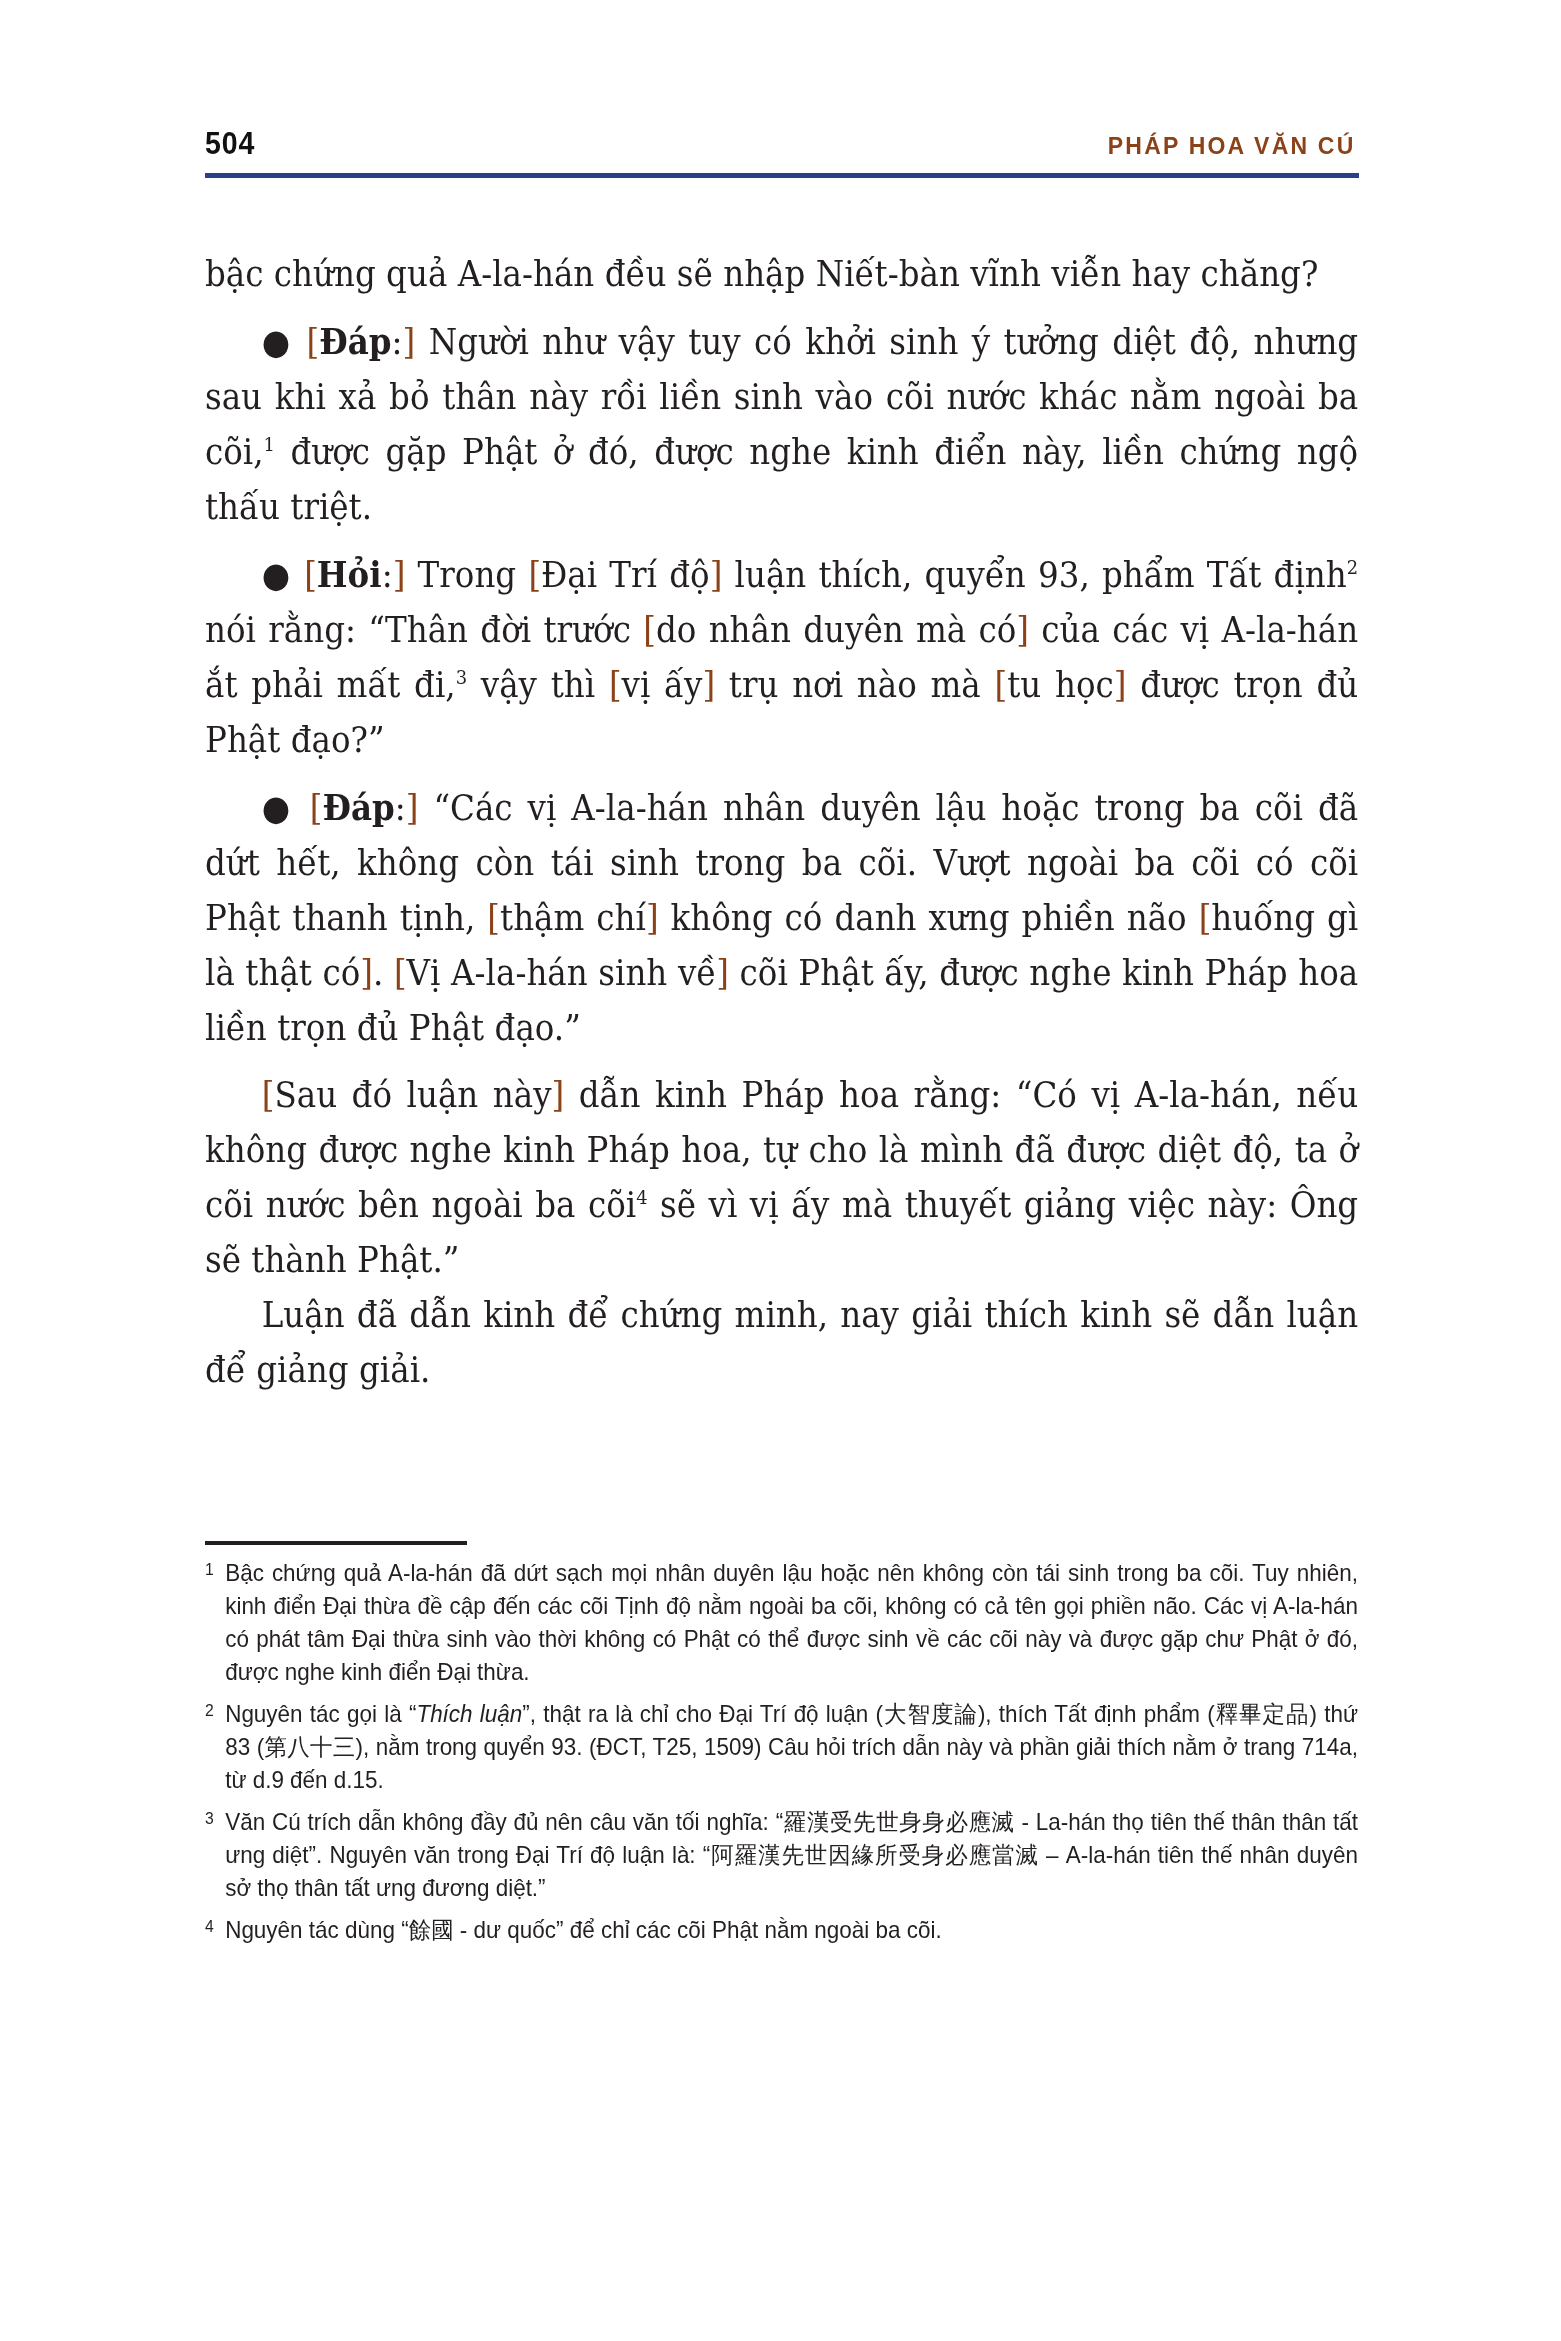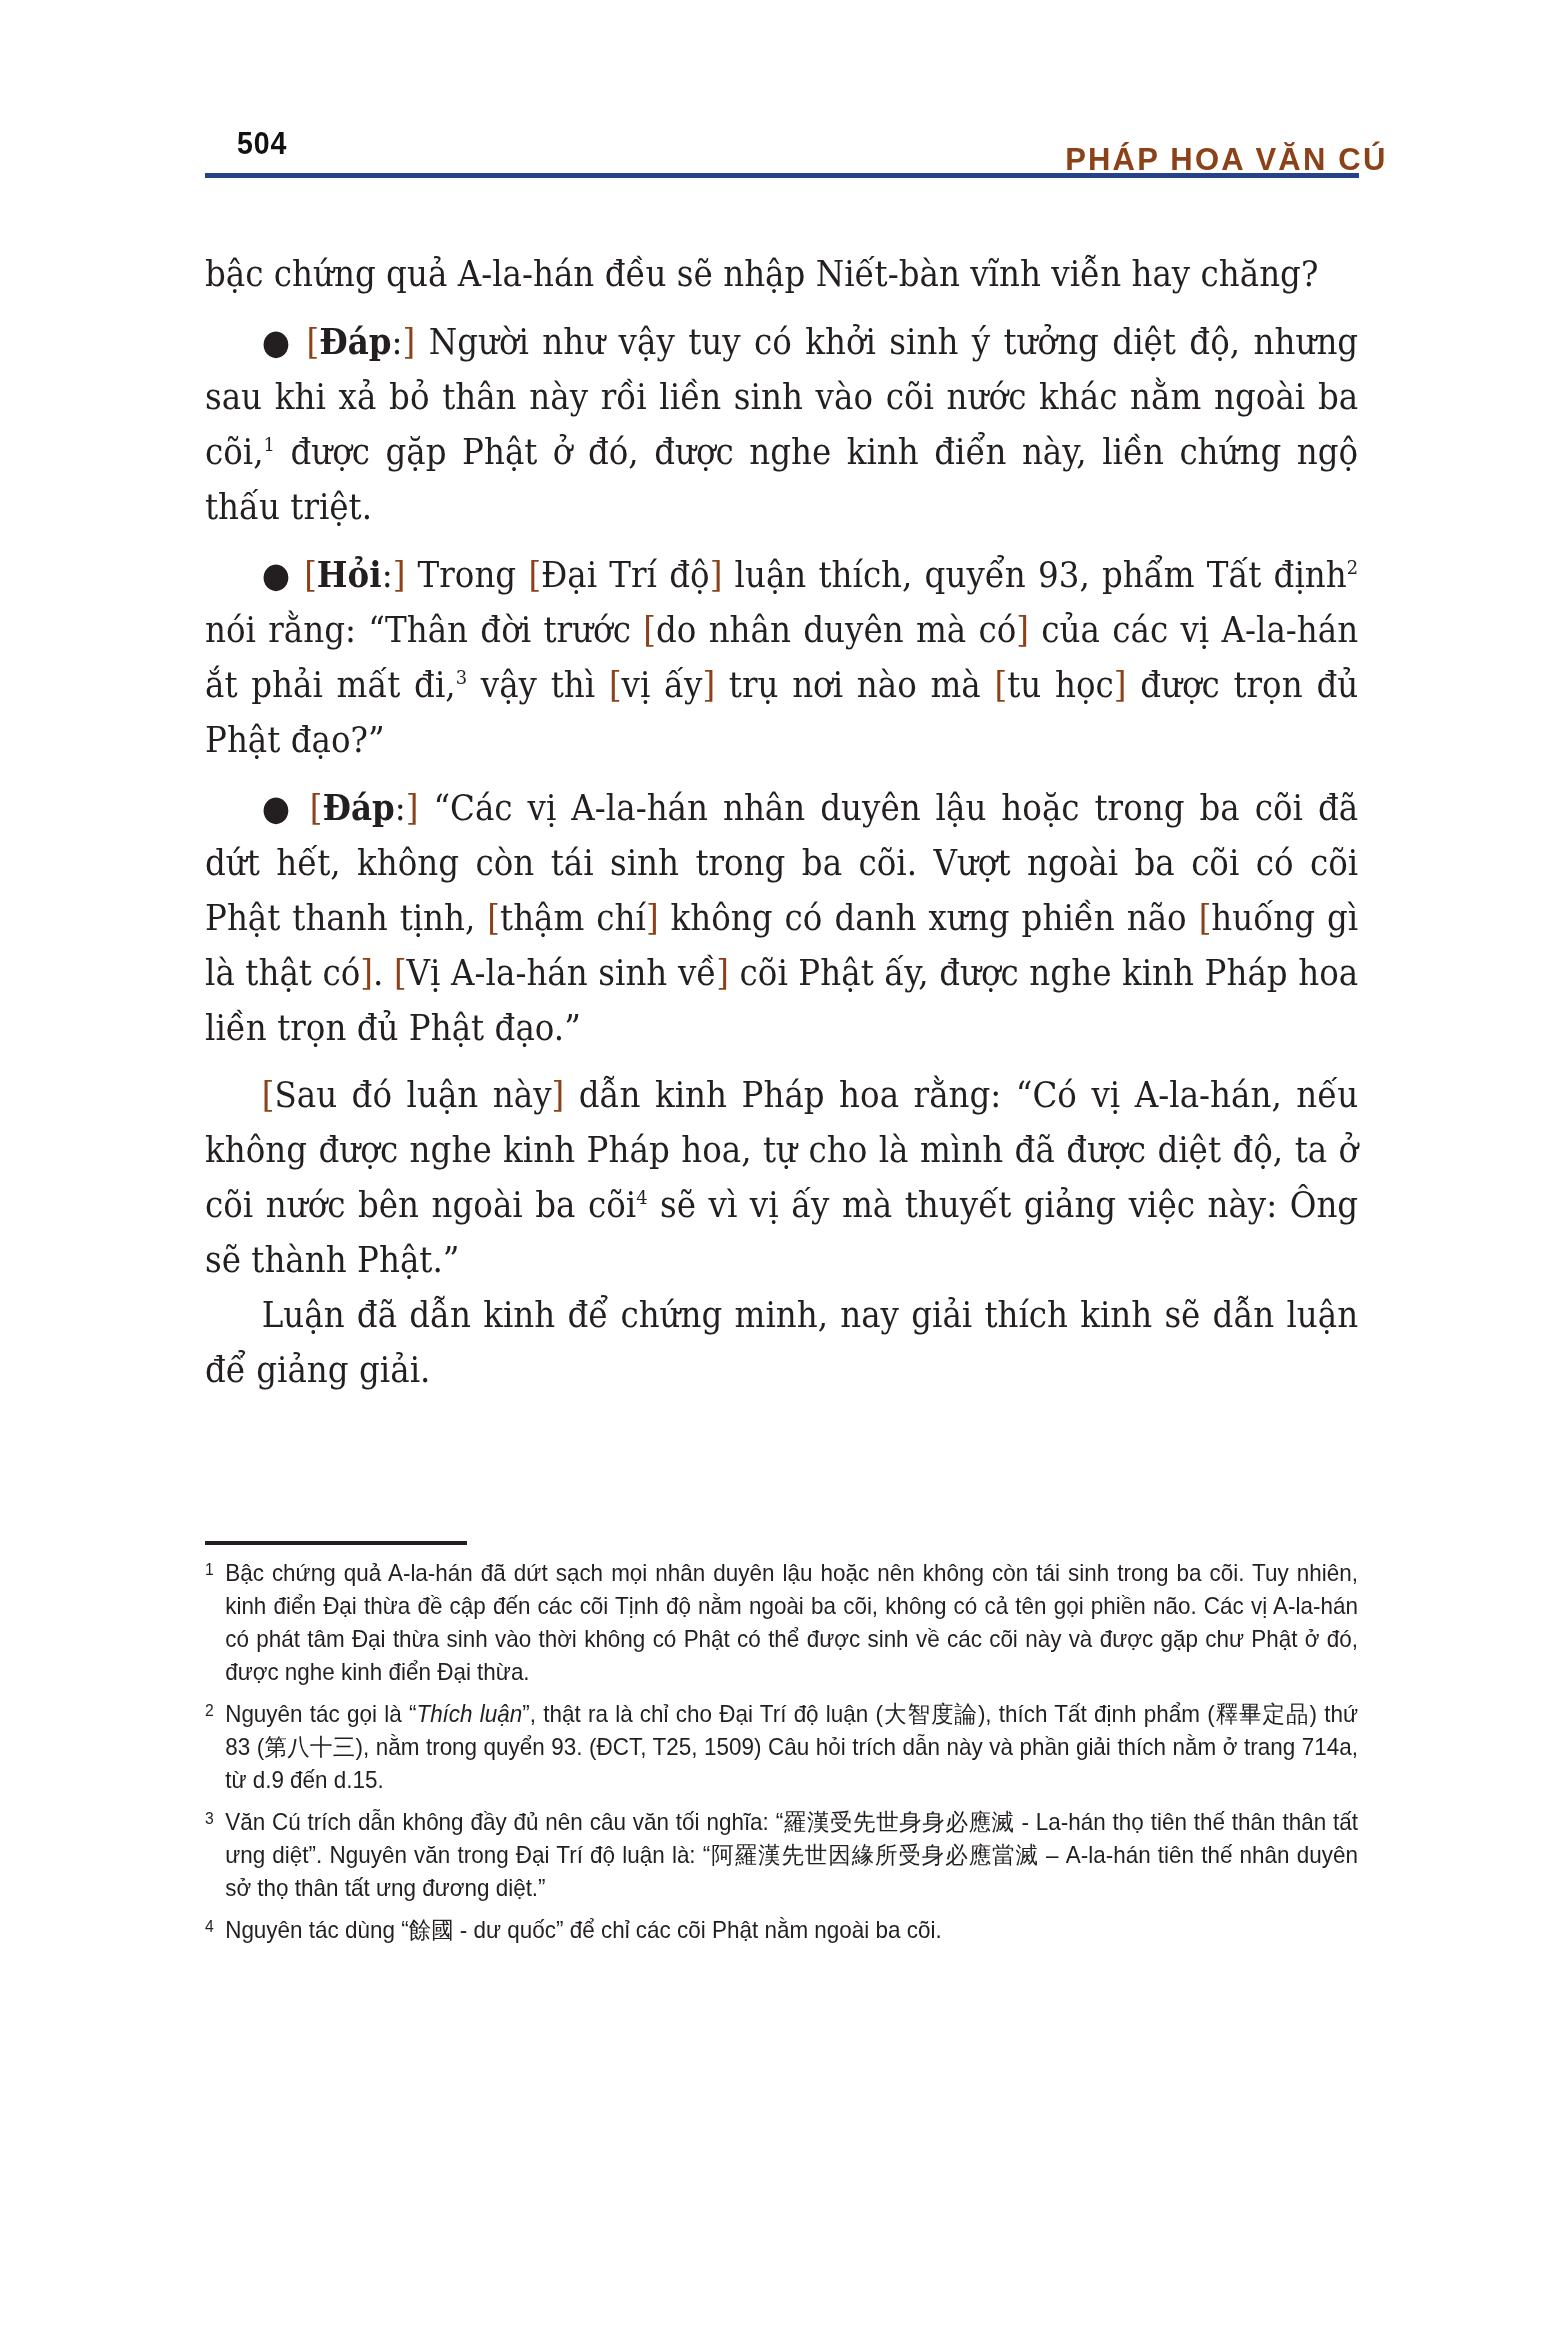--- a/index.html
+++ b/index.html
@@ -1,20 +1,20 @@
 <!DOCTYPE html>
 <html style="font-size:14px"><head>
 <meta charset="utf-8">
 <style>
   html, body { margin: 0; padding: 0; background: #ffffff; }
   body { width: 1561px; height: 2342px; position: relative; overflow: hidden; color: #231f20; }
   .page { position: absolute; left: 205px; top: 0; width: 1154px; }
-  .running-head { position: absolute; top: 121px; left: 0; width: 1154px; height: 45px; margin-left: 32px; }
+  .running-head { position: absolute; top: 121px; left: 0; width: 1154px; height: 45px; }
   .page-number { position: absolute; left: 0; top: 0; font-family: "Liberation Sans", sans-serif; font-weight: bold; font-size: 31px; line-height: 45px; color: #111; letter-spacing: 0.9px; transform: scaleX(0.92); transform-origin: left center; }
-  .book-title { position: absolute; right: 3.5px; top: 16px; font-family: "Liberation Sans", sans-serif; font-weight: bold; font-size: 31px; line-height: 45px; color: #8b4218; letter-spacing: 2.2px; }
+  .book-title { position: absolute; right: 3.5px; top: 3px; font-family: "Liberation Sans", sans-serif; font-weight: bold; font-size: 23px; line-height: 45px; color: #8b4218; letter-spacing: 2.2px; }
   .head-rule { position: absolute; top: 173px; left: 0; width: 1154px; height: 5.2px; background: #26428b; }
   .body-text { position: absolute; top: 247px; left: 0; width: 1154px; font-family: "DejaVu Serif", serif; font-size: 35px; line-height: 55px; color: #231f20; transform: scaleX(0.93); transform-origin: left top; }
   .body-text .inner { width: 1240px; }
   .para { margin: 0; text-align: justify; }
   .para.gap { margin-top: 12px; }
   .para.indent { text-indent: 61px; }
   .br { color: #8b4218; }
   .bold { font-weight: bold; }
   sup { font-size: 0.55em; vertical-align: 0.7em; line-height: 0; }
   .fn-rule { position: absolute; top: 1541px; left: 0; width: 262px; height: 3.5px; background: #231f20; }

